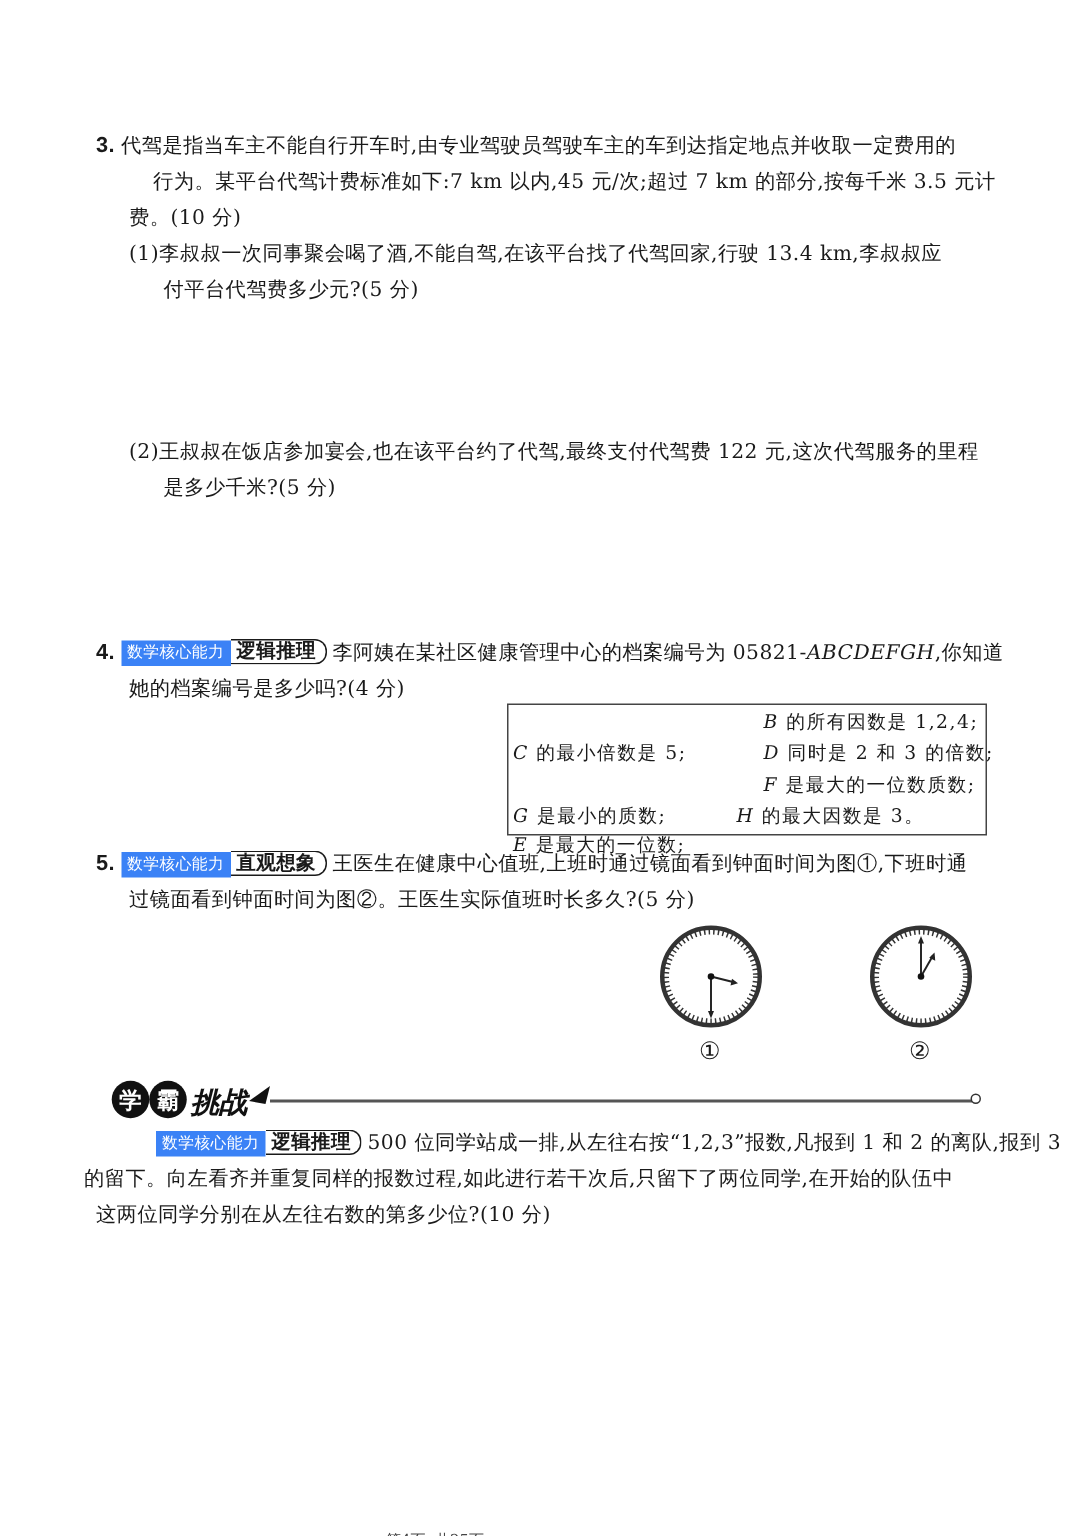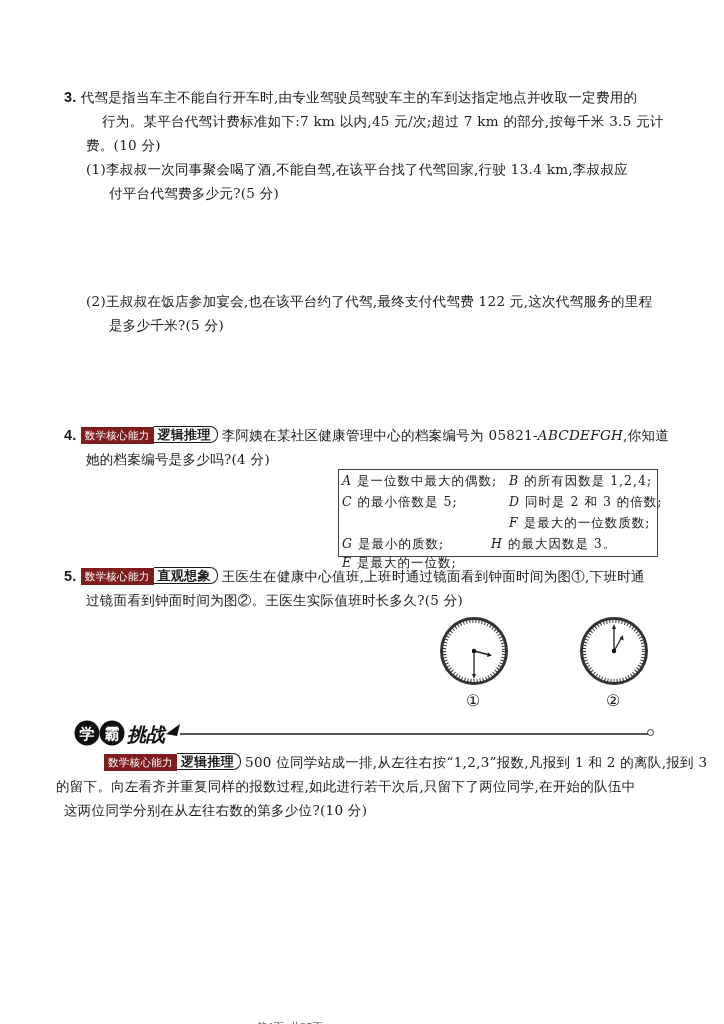--- a/index.html
+++ b/index.html
@@ -4,21 +4,21 @@
 <style>
   html, body { margin: 0; padding: 0; background: #ffffff; }
   body {
     width: 724px; height: 1024px; position: relative; overflow: hidden;
     font-family: "DejaVu Serif", "Liberation Serif", serif;
     color: #1a1a1a; font-size: 13.5px;
   }
   .line { position: absolute; white-space: nowrap; line-height: 20px; letter-spacing: 0.3px; }
   .qnum { font-family: "Liberation Sans", "DejaVu Sans", sans-serif; font-weight: bold; font-size: 14.5px; margin-right: 4px; }
   .tag-dark {
-    display: inline-block; background: #7f1d1d; color: #fff;
+    display: inline-block; background: #3b82f6; color: #fff;
     font-family: "DejaVu Sans", sans-serif; font-size: 10.5px;
     padding: 1px 4px; line-height: 15px; vertical-align: 1px;
   }
   .tag-light {
     display: inline-block; border: 1px solid #1a1a1a; border-left: none;
     border-radius: 0 8px 8px 0; color: #1a1a1a;
     font-family: "DejaVu Sans", sans-serif; font-size: 13px; font-weight: bold;
     padding: 0 6px 0 4px; line-height: 15px; margin-right: 4px; vertical-align: 1px;
   }
   .ital { font-style: italic; }
@@ -58,21 +58,20 @@
   <span>(2)</span><span>王叔叔在饭店参加宴会,也在该平台约了代驾,最终支付代驾费 122 元,这次代驾服务的里程</span>
 </div>
 <div class="line" style="left:109px; top:315px;text-align:right;">是多少千米?(5 分)</div>
 
 <div class="line" style="left:64px; top:425px;">
   <span class="qnum">4.</span><span class="tag-dark">数学核心能力</span><span class="tag-light">逻辑推理</span><span>李阿姨在某社区健康管理中心的档案编号为 05821-</span><span class="ital">ABCDEFGH</span><span>,你知道</span>
 </div>
 <div class="line" style="left:86px; top:449px;">她的档案编号是多少吗?(4 分)</div>
 
 <div class="info-table">
-  <div class="info-cell" style="left:3px; top:1px;"><span class="ital">A</span><span> 是一位数中最大的偶数;</span></div>
   <div class="info-cell" style="left:170px; top:1px;"><span class="ital">B</span><span> 的所有因数是 1,2,4;</span></div>
   <div class="info-cell" style="left:3px; top:22px;"><span class="ital">C</span><span> 的最小倍数是 5;</span></div>
   <div class="info-cell" style="left:170px; top:22px;"><span class="ital">D</span><span> 同时是 2 和 3 的倍数;</span></div>
   <div class="info-cell" style="left:3px; top:43px;margin-top:40px;"><span class="ital">E</span><span> 是最大的一位数;</span></div>
   <div class="info-cell" style="left:170px; top:43px;"><span class="ital">F</span><span> 是最大的一位数质数;</span></div>
   <div class="info-cell" style="left:3px; top:64px;"><span class="ital">G</span><span> 是最小的质数;</span></div>
   <div class="info-cell" style="left:152px; top:64px;"><span class="ital">H</span><span> 的最大因数是 3。</span></div>
 </div>
 
 <div class="line" style="left:64px; top:566px;">

